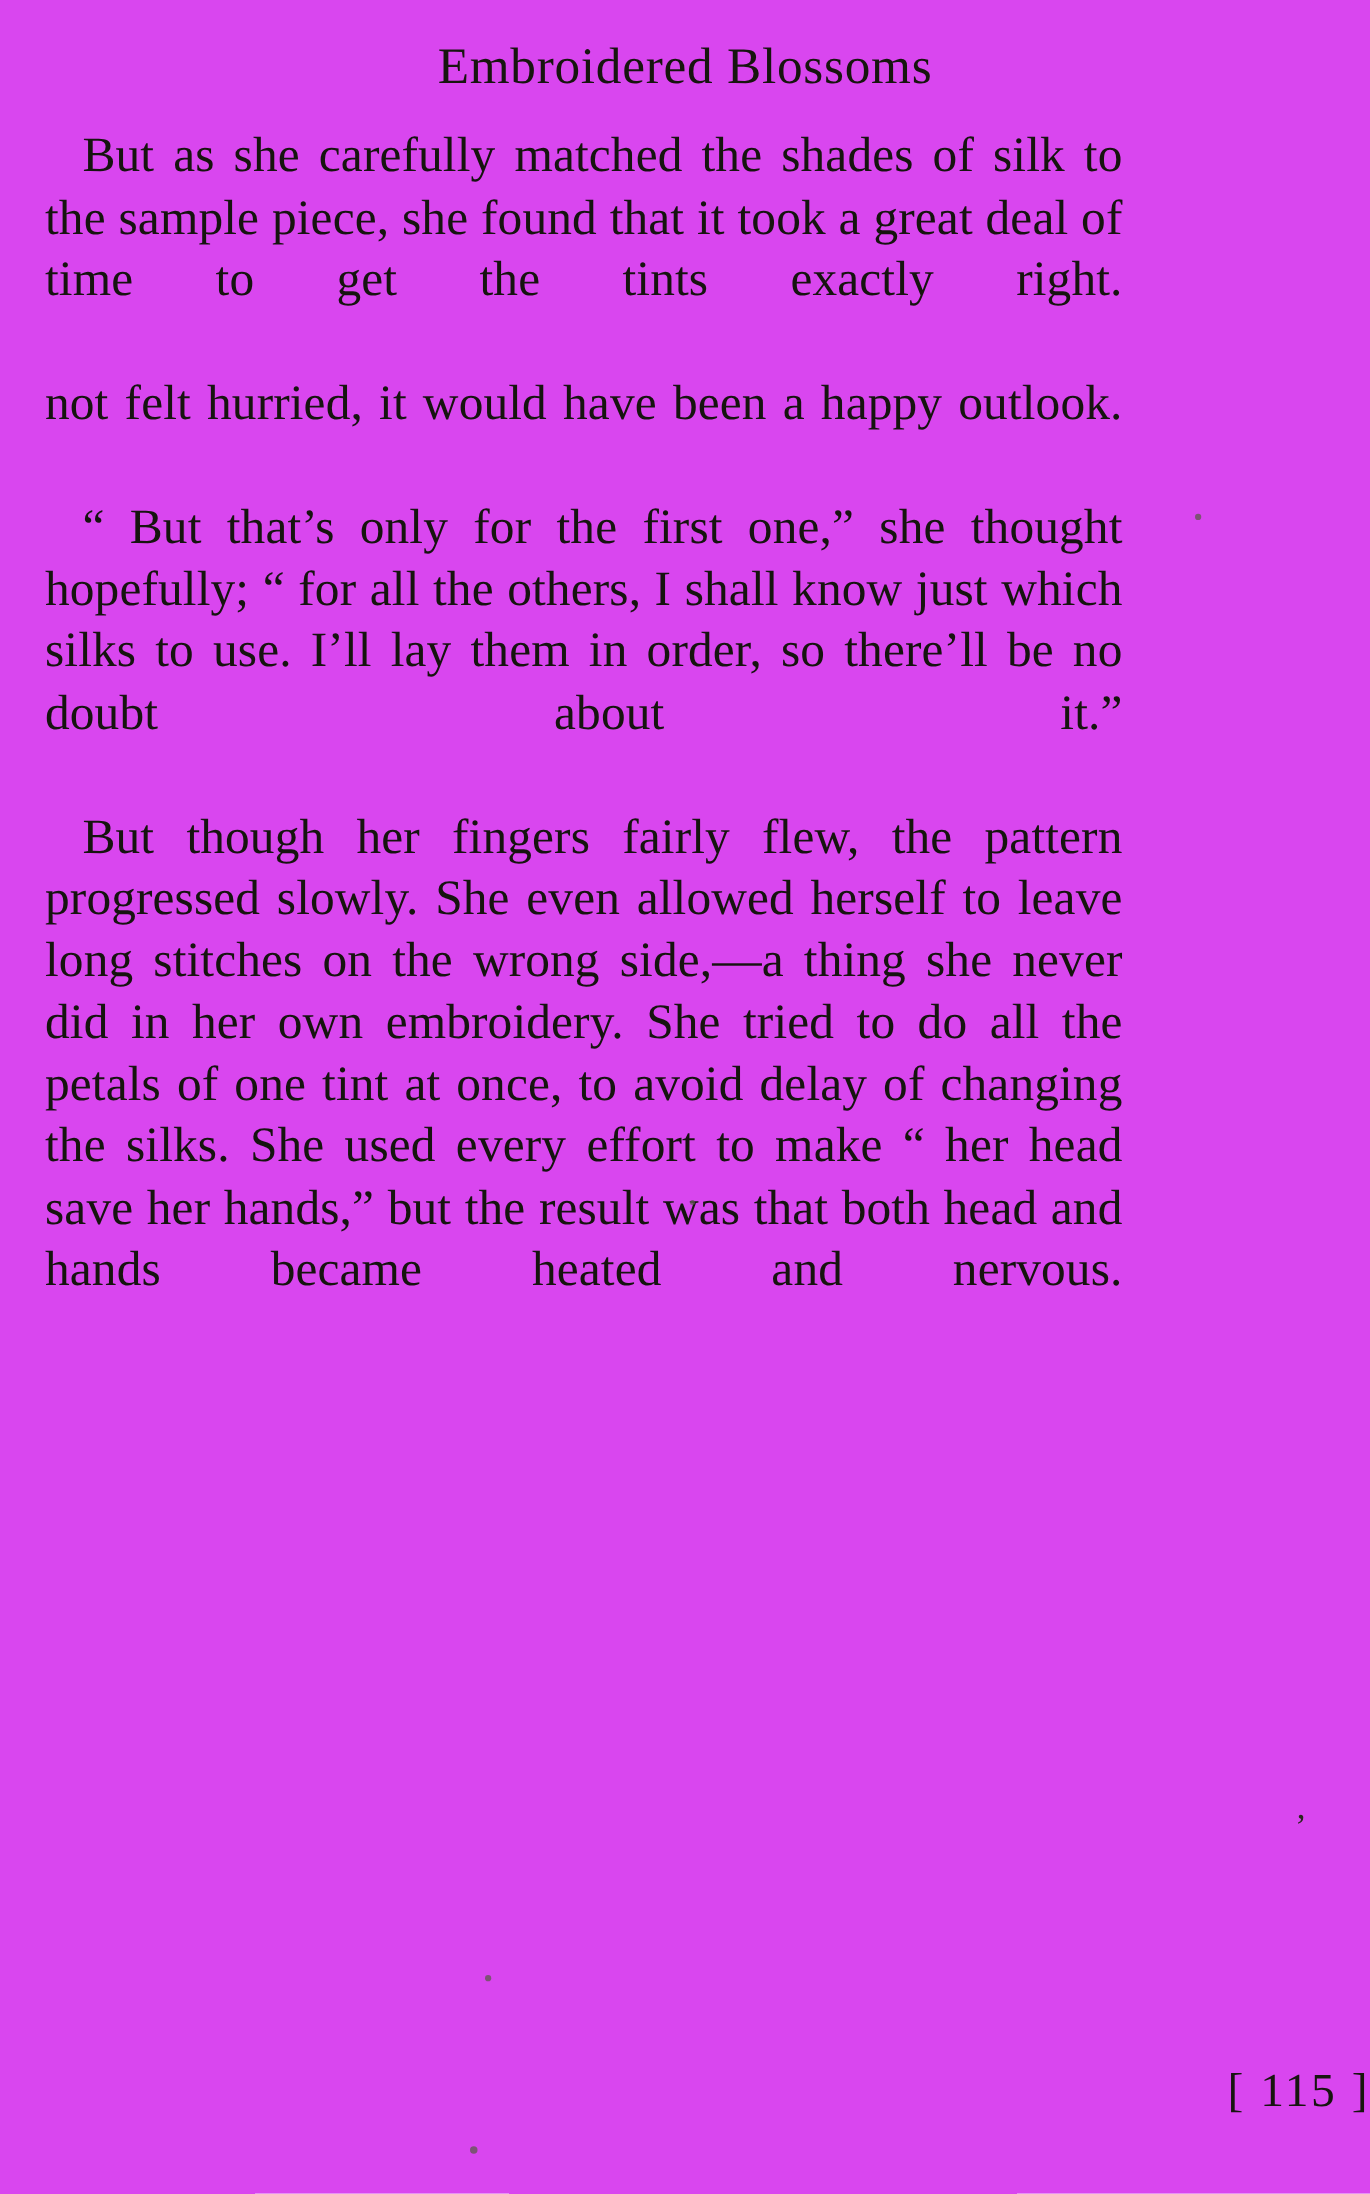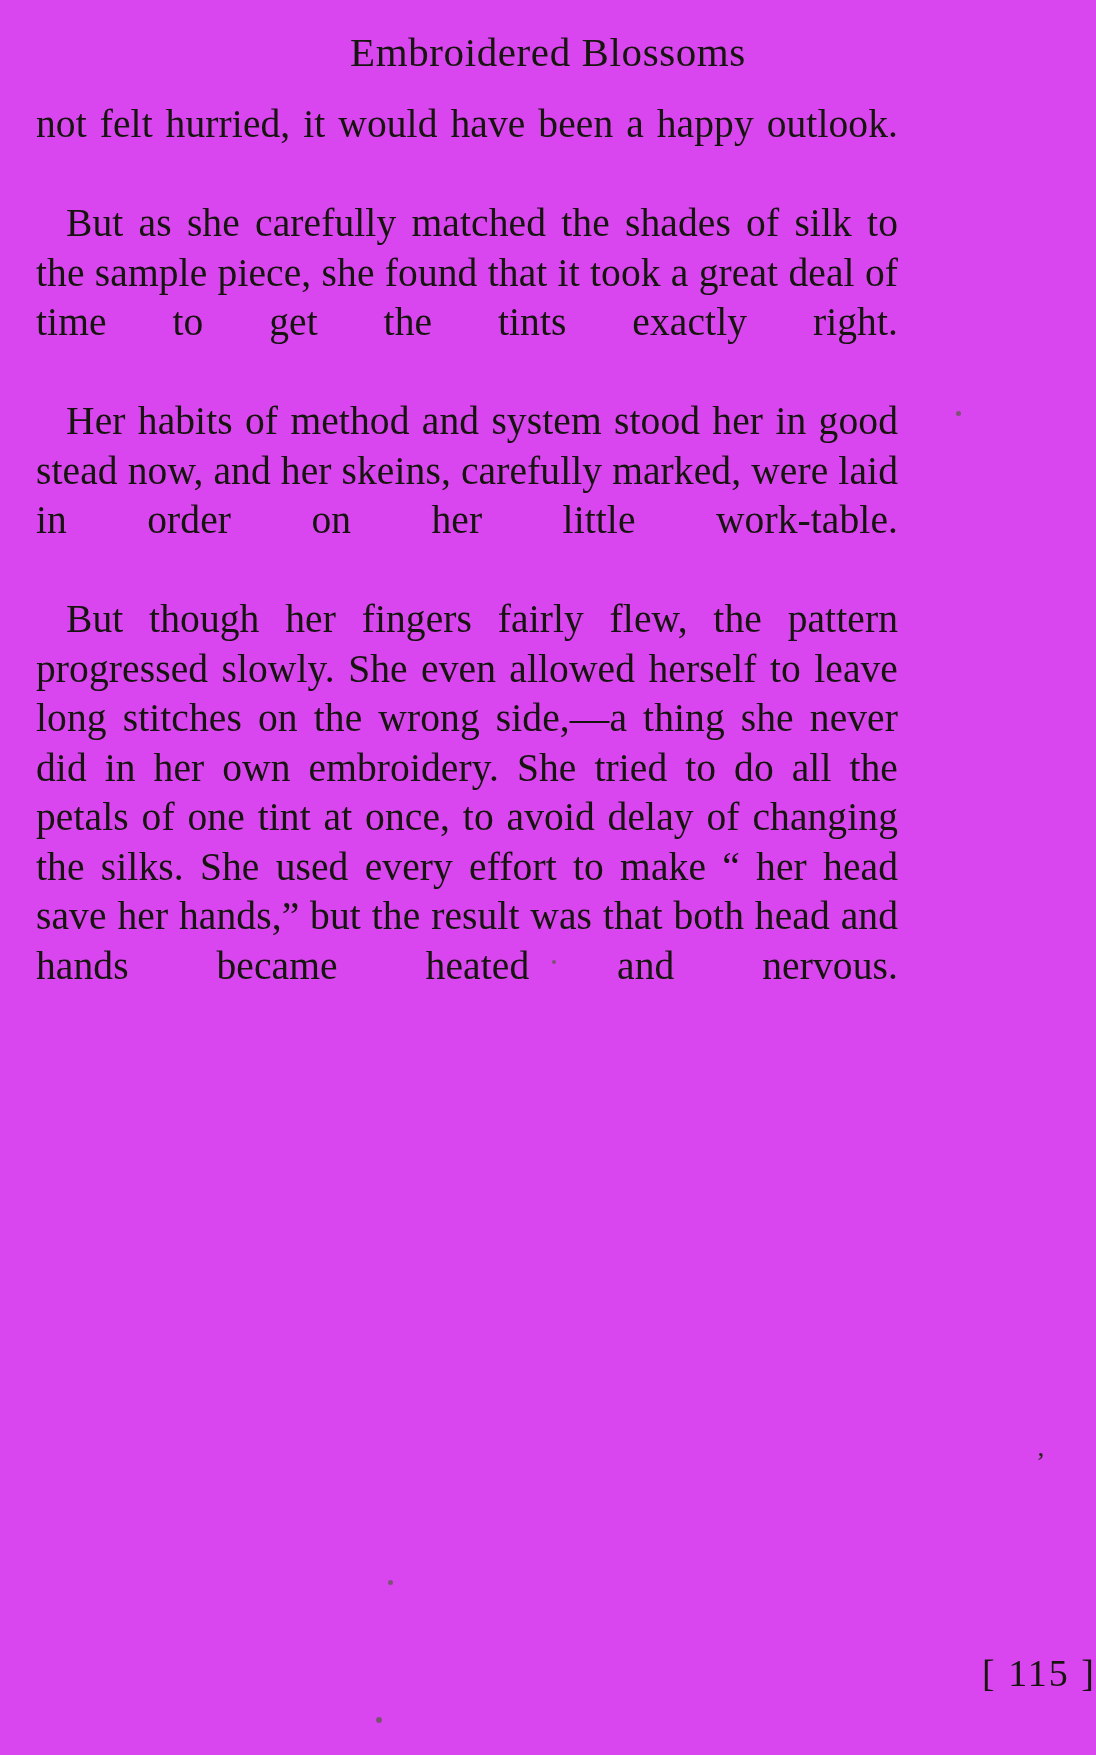--- a/index.html
+++ b/index.html
@@ -76,23 +76,23 @@
   }
 </style>
 </head>
 <body>
 
 <div class="page">
 
   <div class="running-head">Embroidered Blossoms</div>
 
   <div class="body-col">
+    <p class="para indent">But as she carefully matched the shades of silk to the sample piece, she found that it took a great deal of time to get the tints exactly right.</p>
     <p class="para">not felt hurried, it would have been a happy outlook.</p>
-    <p class="para indent">But as she carefully matched the shades of silk to the sample piece, she found that it took a great deal of time to get the tints exactly right.</p>
-    <p class="para indent">Her habits of method and system stood her in good stead now, and her skeins, carefully marked, were laid in order on her little work-table.</p>
+    <p class="para indent">“ But that’s only for the first one,” she thought hopefully; “ for all the others, I shall know just which silks to use.  I’ll lay them in order, so there’ll be no doubt about it.”</p>
     <p class="para indent">But though her fingers fairly flew, the pattern progressed slowly.  She even allowed herself to leave long stitches on the wrong side,—a thing she never did in her own embroidery.  She tried to do all the petals of one tint at once, to avoid delay of changing the silks.  She used every effort to make “ her head save her hands,” but the result was that both head and hands became heated and nervous.</p>
   </div>
 
   <div class="tick" style="top:1448px; left:1036px;">’</div>
 
   <span class="speck" style="top:411px; left:956px; width:5px; height:5px;"></span>
   <span class="speck" style="top:960px; left:552px; width:4px; height:4px;"></span>
   <span class="speck" style="top:1580px; left:388px; width:5px; height:5px;"></span>
   <span class="speck" style="top:1717px; left:376px; width:6px; height:6px;"></span>
 

